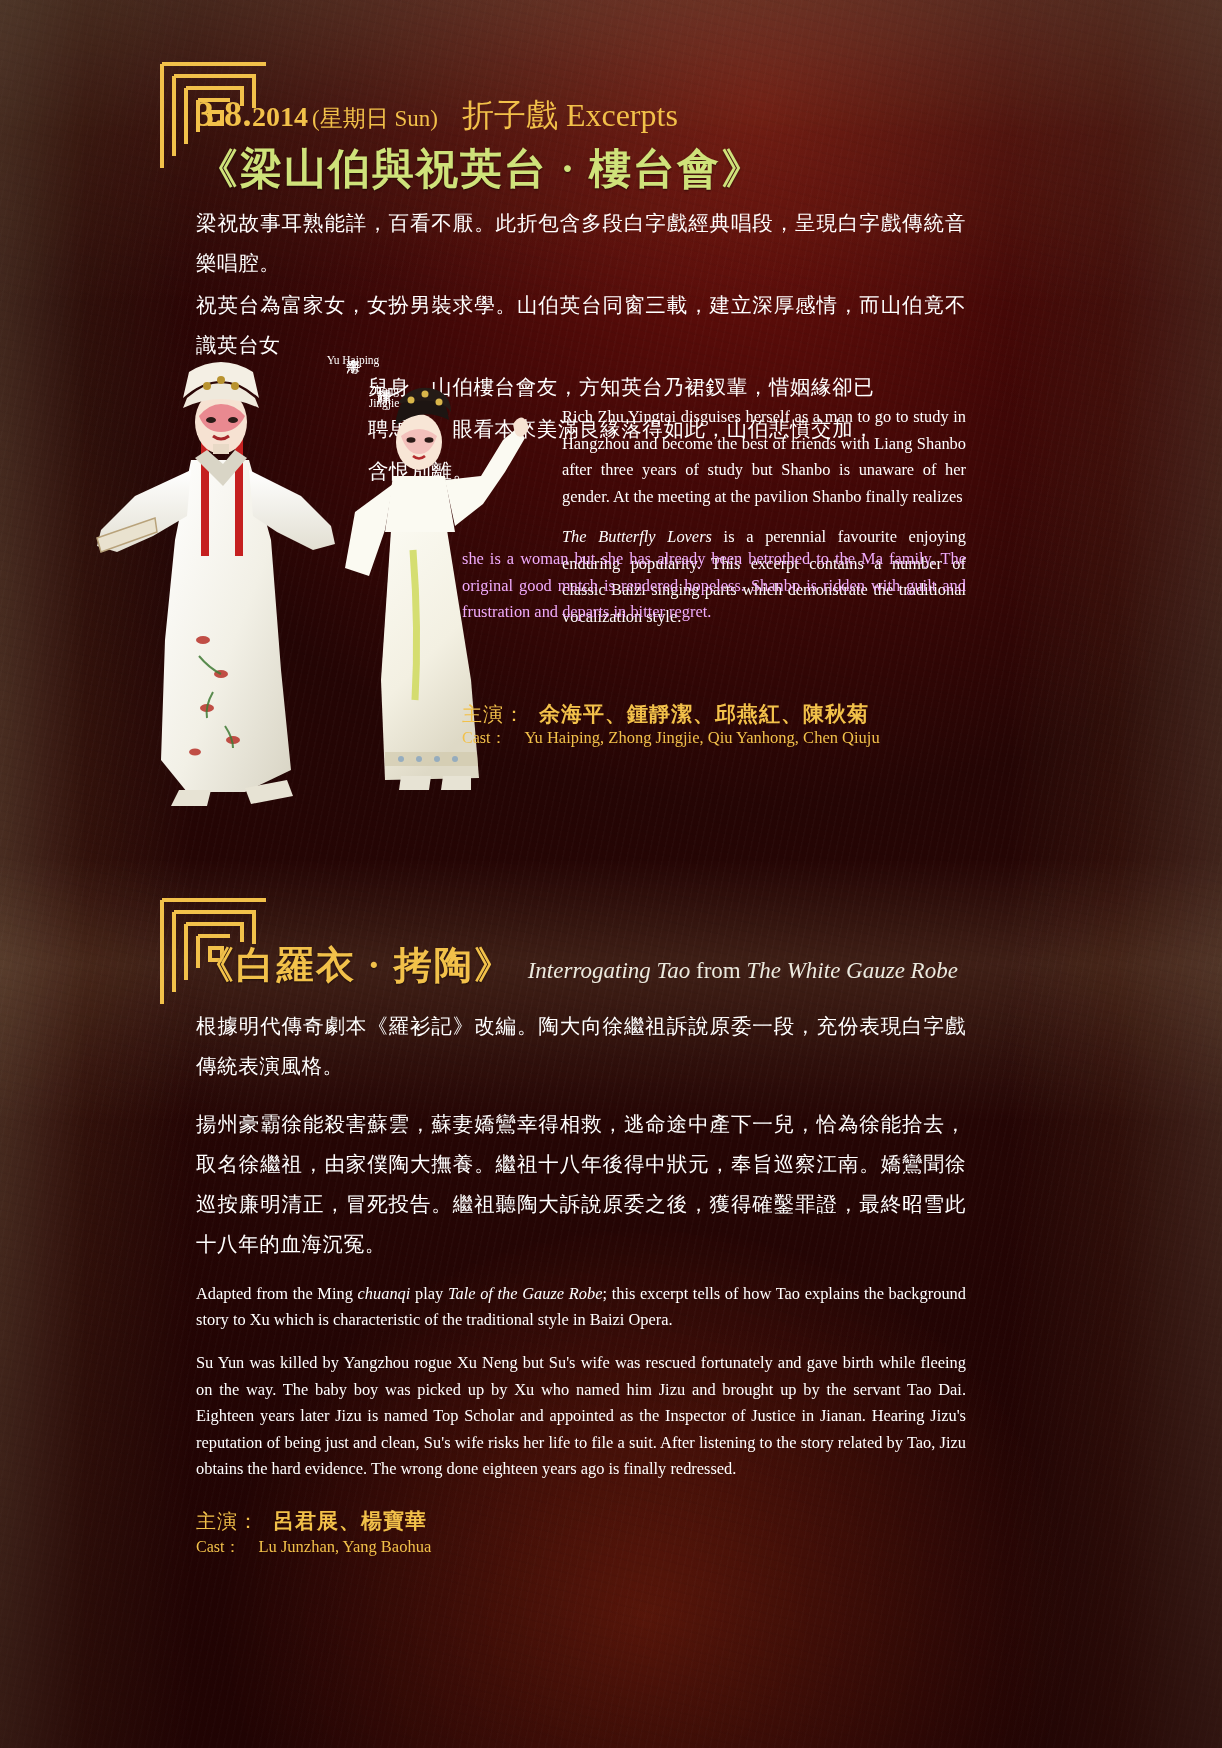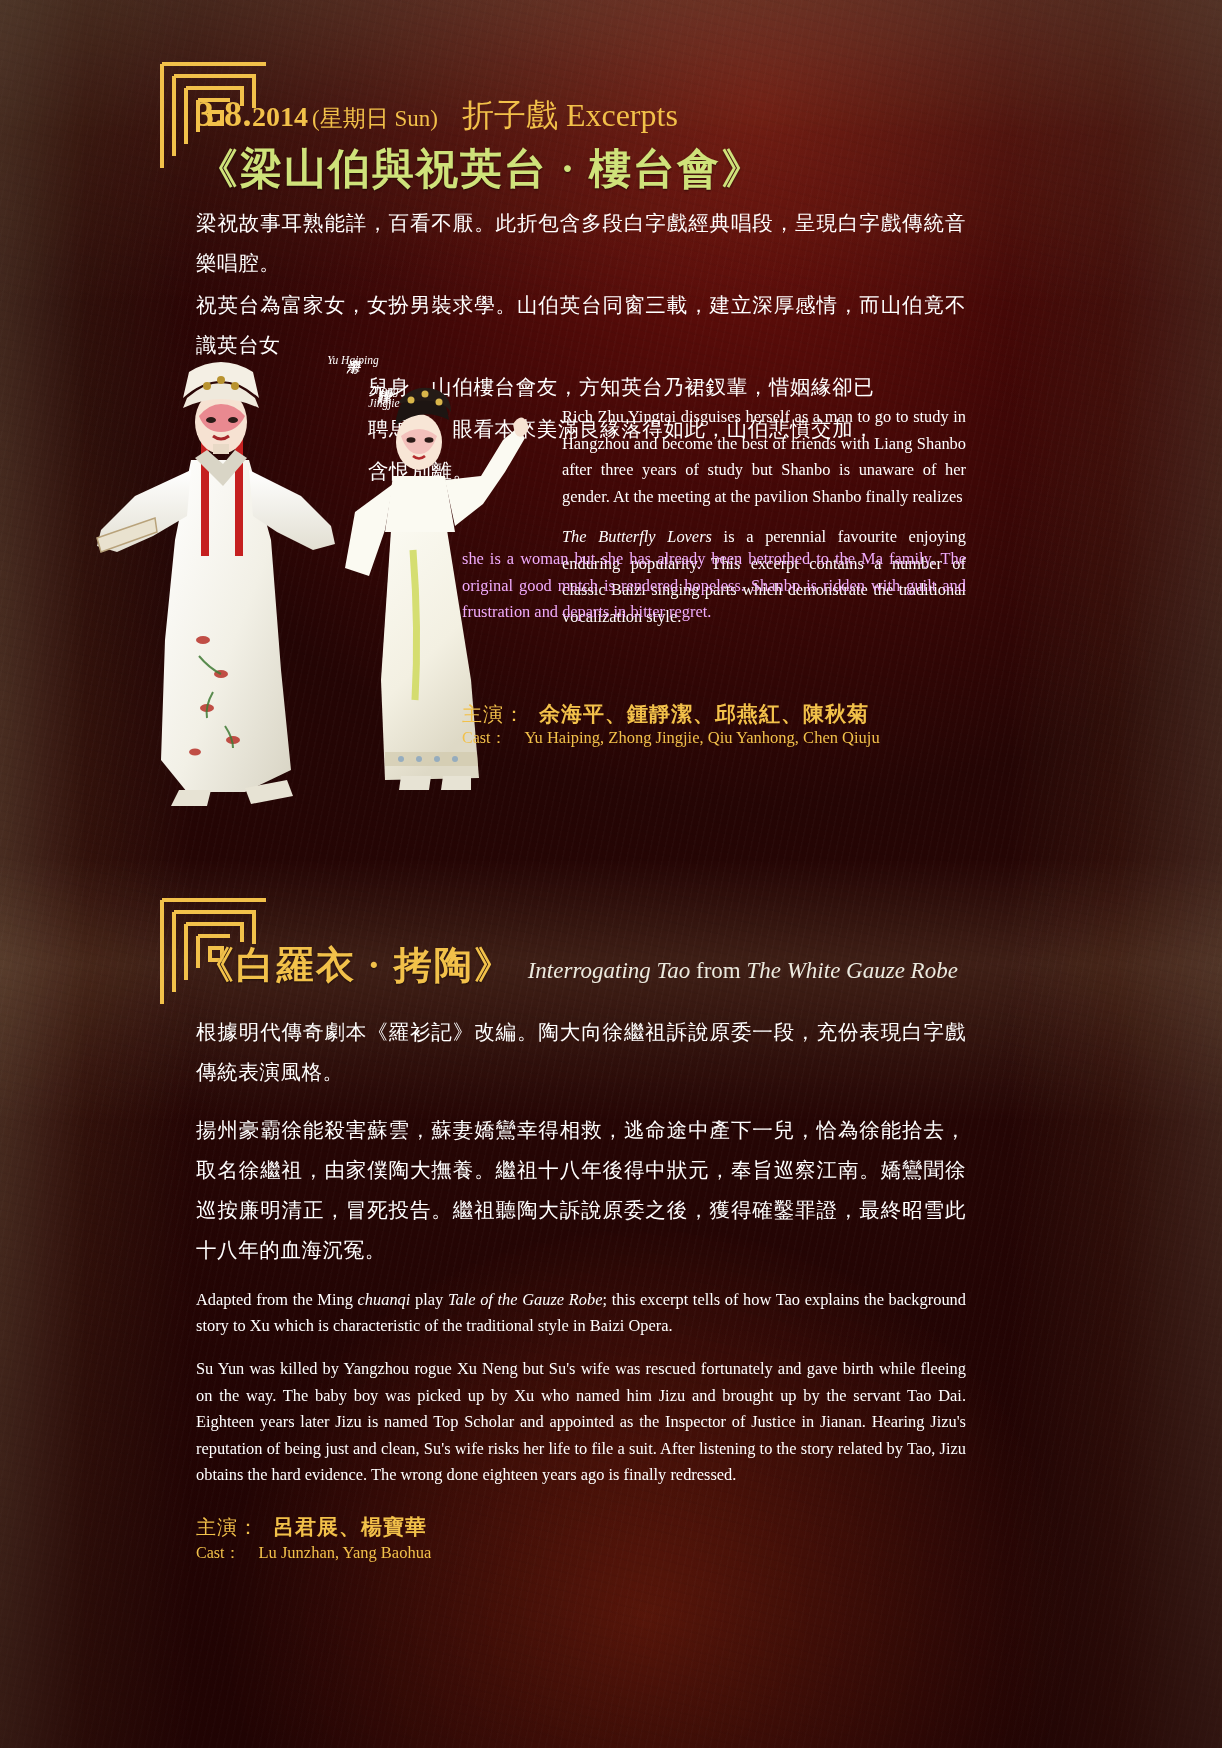--- a/index.html
+++ b/index.html
@@ -204,21 +204,20 @@
     margin-left: 14px;
   }
 
   
   .photos {
     position: absolute;
     left: 55px;
     top: 320px;
     width: 520px;
     height: 510px;
-    font-style: italic;
   }
   .perf {
     position: absolute;
   }
   .perf-label {
     position: absolute;
     color: #ffffff;
     text-align: center;
     line-height: 1.12;
   }
@@ -246,21 +245,21 @@
   .sec2 {
     position: absolute;
     left: 196px;
     top: 940px;
     width: 770px;
   }
   .sec2-title {
     display: flex;
     align-items: baseline;
     flex-wrap: wrap;
-    margin-bottom: 22px;
+    margin-bottom: 16px;
   }
   .sec2-title-cn {
     font-size: 38px;
     font-weight: bold;
     color: #f2c14a;
     letter-spacing: 2px;
     text-shadow: 0 1px 2px rgba(0,0,0,0.5);
   }
   .sec2-title-en {
     font-size: 23px;

